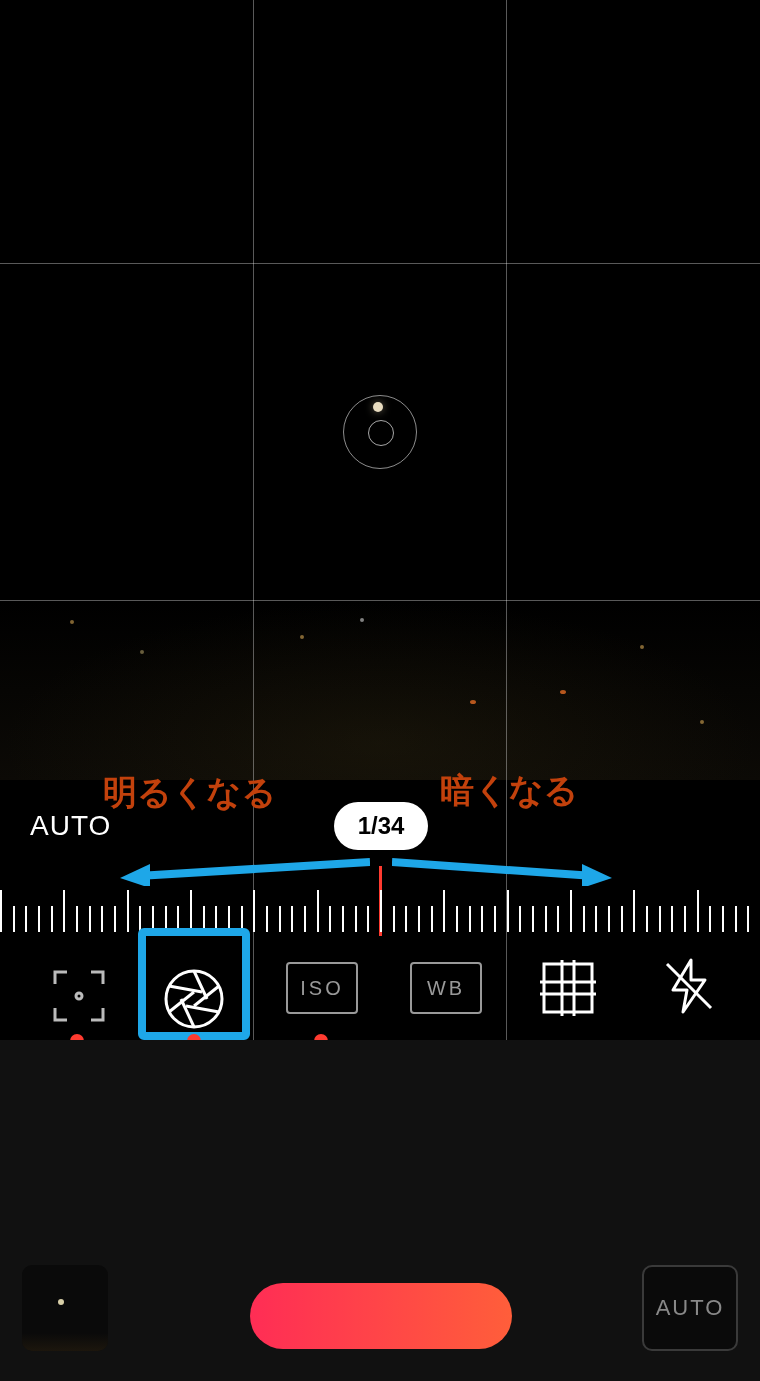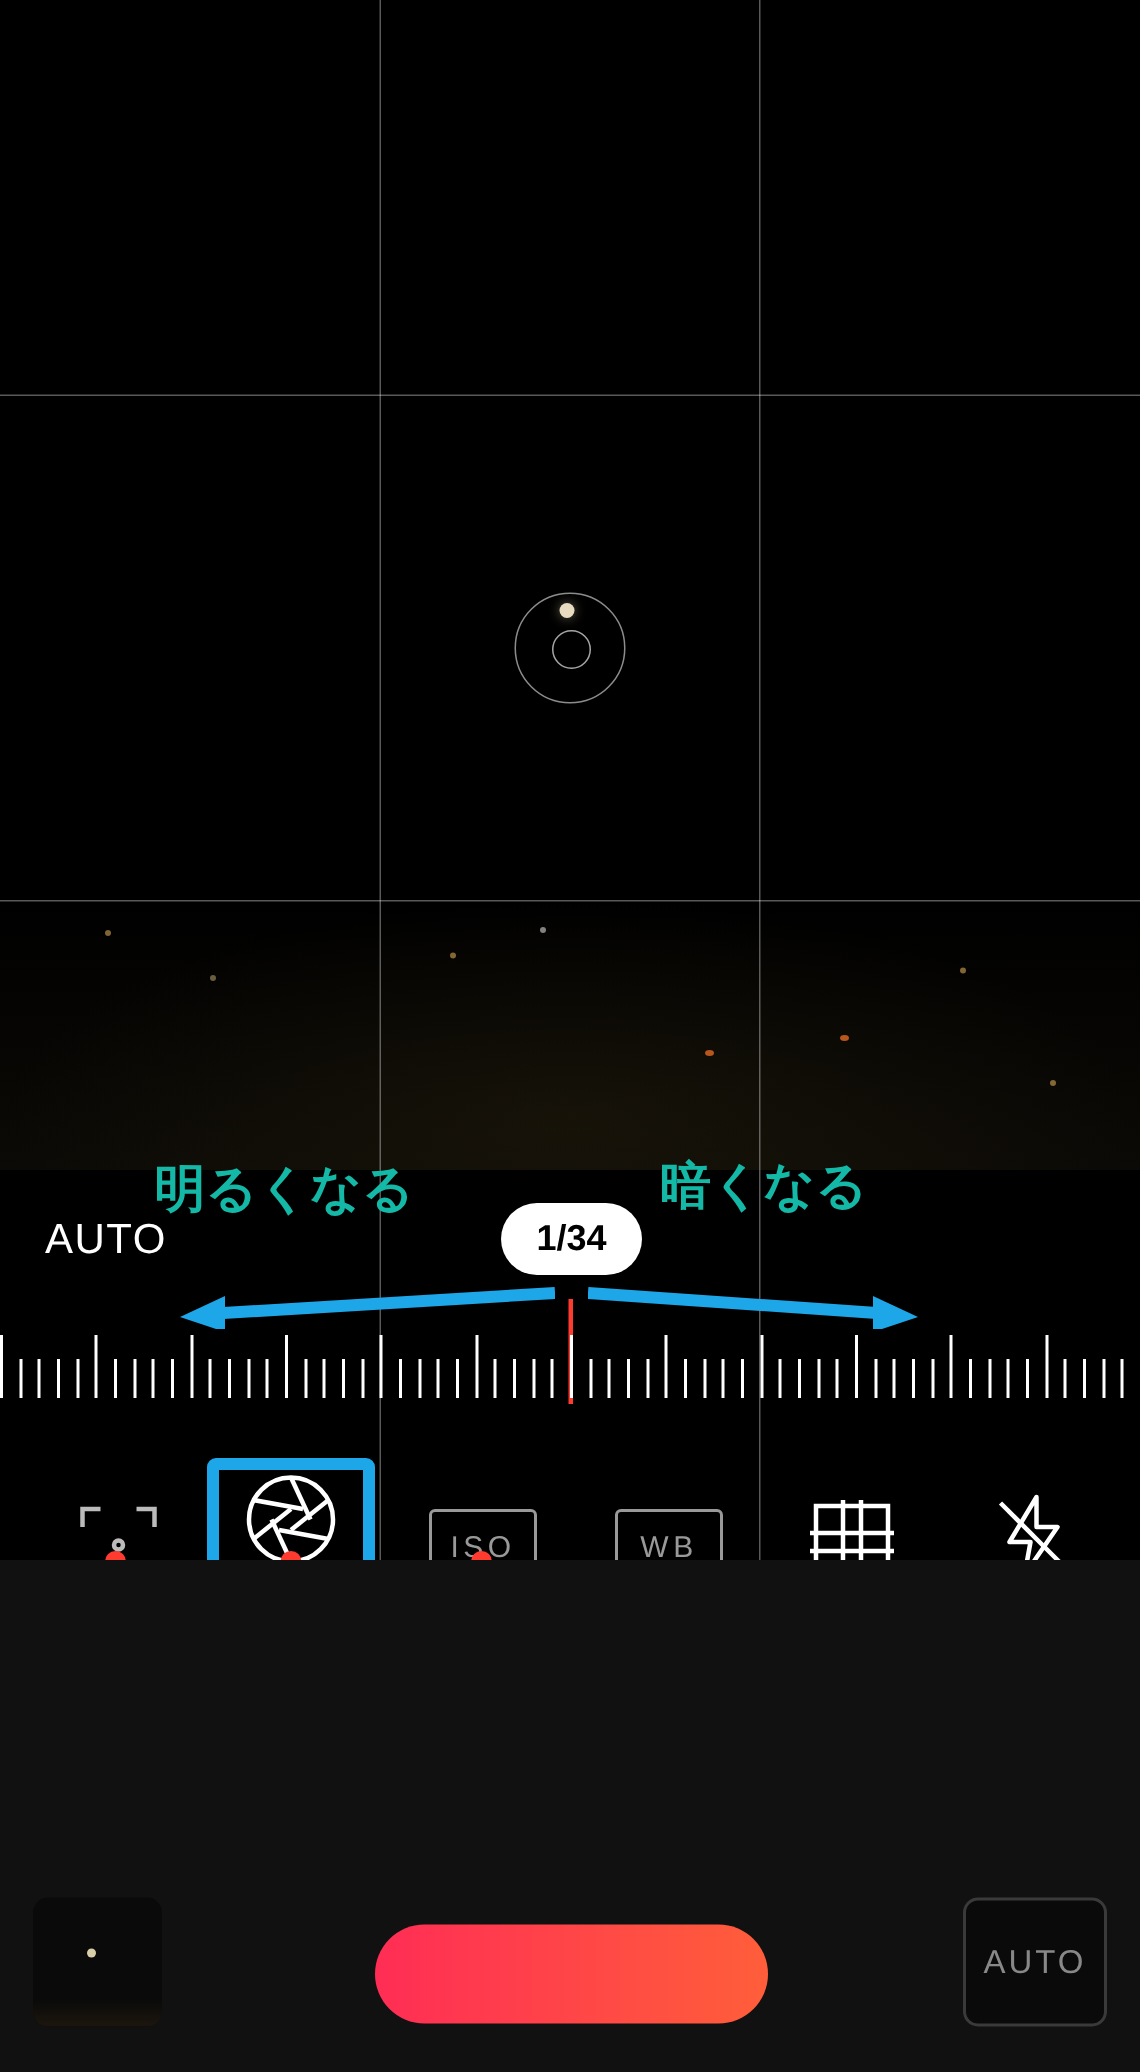--- a/index.html
+++ b/index.html
@@ -36,21 +36,21 @@
     border-radius:50%;
   }
   .moon { position:absolute; left:373px; top:402px; width:10px; height:10px; background:#e8dcc0; border-radius:50%; box-shadow:0 0 8px rgba(255,240,200,0.4); }
 
   
   .top-bar { position:absolute; top:8px; left:0; right:0; height:60px; }
   .raw { position:absolute; left:44px; top:8px; font-size:30px; letter-spacing:2px; font-weight:400; color:#fff; }
   .switch-cam { position:absolute; right:38px; top:22px; width:40px; height:40px; }
 
   
-  .anno { position:absolute; color:#14b8a6; font-size:34px; font-weight:700; }
+  .anno { position:absolute; color:#c2410c; font-size:34px; font-weight:700; }
   .anno-left { left:103px; top:770px; }
   .anno-right { left:440px; top:768px; }
 
   .auto-label { position:absolute; left:30px; top:810px; font-size:28px; letter-spacing:1px; color:#fff; }
 
   
   .pill {
     position:absolute; left:334px; top:802px; width:94px; height:48px;
     background:#fff; color:#000; border-radius:24px;
     display:flex; align-items:center; justify-content:center;
@@ -60,21 +60,21 @@
   
   .arrow { position:absolute; top:858px; height:18px; }
   .arrow svg { display:block; }
 
   
   .ruler { position:absolute; top:878px; left:0; width:760px; height:60px; }
   .tick { position:absolute; bottom:6px; width:2px; background:#fff; }
   .tick.small { height:26px; }
   .tick.big { height:42px; }
   .center-tick { position:absolute; left:379px; bottom:2px; width:3px; height:70px; background:#ff3b30; }
-  .tool { position:absolute; display:flex; align-items:flex-start; justify-content:center;margin-top:44px; }
+  .tool { position:absolute; display:flex; align-items:flex-end; justify-content:center; }
   .tool svg { display:block; }
   .tool-box { width:72px; height:52px; border:2px solid #999; border-radius:4px; display:flex; align-items:center; justify-content:center; font-size:20px; letter-spacing:3px; color:#999; }
 
   .t-focus { left:44px; top:956px; width:70px; height:70px; }
   .t-shutter { left:138px; top:928px; width:112px; height:112px; border:8px solid #1ea7e8; border-radius:6px; background:#000; }
   .t-iso { left:286px; top:962px; }
   .t-wb { left:410px; top:962px; }
   .t-grid { left:538px; top:956px; width:60px; height:60px; }
   .t-flash { left:656px; top:950px; width:66px; height:66px; }
 

